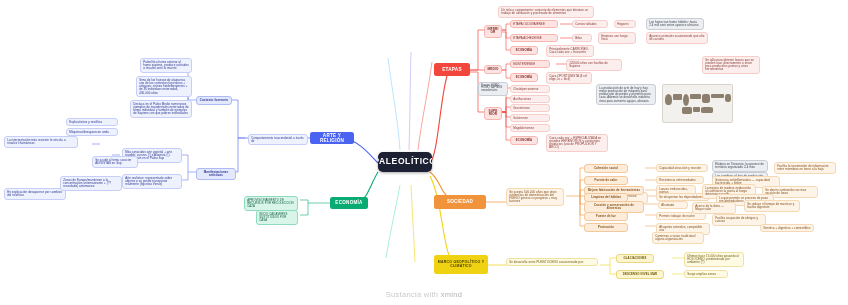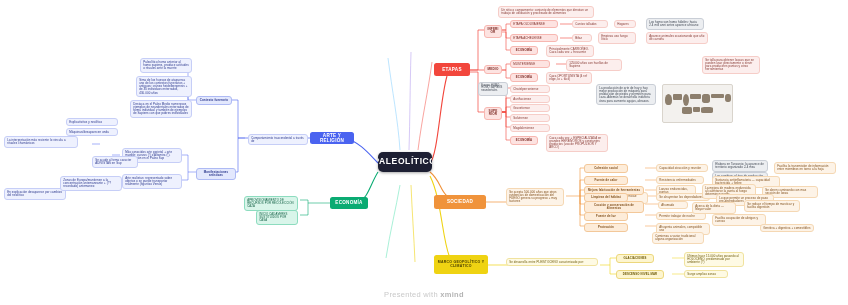--- a/index.html
+++ b/index.html
@@ -62,21 +62,21 @@
   .imgbox{
     position:absolute;background:#f3f1ee;border:.4px solid #d9d4cc;border-radius:2px;
     display:flex;flex-wrap:wrap;align-content:center;justify-content:center;gap:1px;padding:1.5px;
   }
   .tool{background:#8d7f6d;border-radius:1px;}
 
   .footer{
     position:absolute;left:0;right:0;bottom:6px;text-align:center;
     font-size:7.5px;color:#c9c9c9;letter-spacing:.3px;
   }
-  .footer b{color:#b4b4b4;font-weight:bold;}
+  .footer b{color:#b4b4b4;font-weight:normal;}
 </style>
 </head>
 <body>
 
 <div id="canvas">
 
   <svg class="links" viewBox="0 0 848 305">
 
     <path d="M430 163 C 438 155, 440 100, 447 76" stroke="#f2463c" stroke-width="1.1" fill="none"></path>
     <path d="M430 172 C 440 180, 440 190, 447 196" stroke="#f0933b" stroke-width="1.1" fill="none"></path>
@@ -274,17 +274,17 @@
   <div class="node lf blup" style="left:4px;top:188px;width:62px;">En explicación desaparece por cambios del neolítico</div>
 
   <div class="node lf blup" style="left:66px;top:118px;width:52px;">Explicativitos y neolítico</div>
   <div class="node lf blup" style="left:66px;top:128px;width:52px;">Máquinas/desaparecen onda</div>
   <div class="node lf blup" style="left:60px;top:176px;width:62px;">Zonas de Europa/mantienen a la concentración antemaneante + (?? recordado) antemaneo</div>
 
   <div class="node lf grn" style="left:244px;top:196px;width:54px;font-size:2.8px;">APROVISIONAMIENTO DE RECURSOS POR RECOLECCIÓN CAZA</div>
   <div class="node lf grn" style="left:256px;top:210px;width:42px;font-size:2.8px;">INICIO CADÁVERES SUSTITUIDOS POR CASA</div>
 
   <div class="footer">
-    <span>Presented with</span>
+    <span>Sustancia with</span>
     <b>xmind</b>
   </div>
 
 </div>
 
 </body></html>

